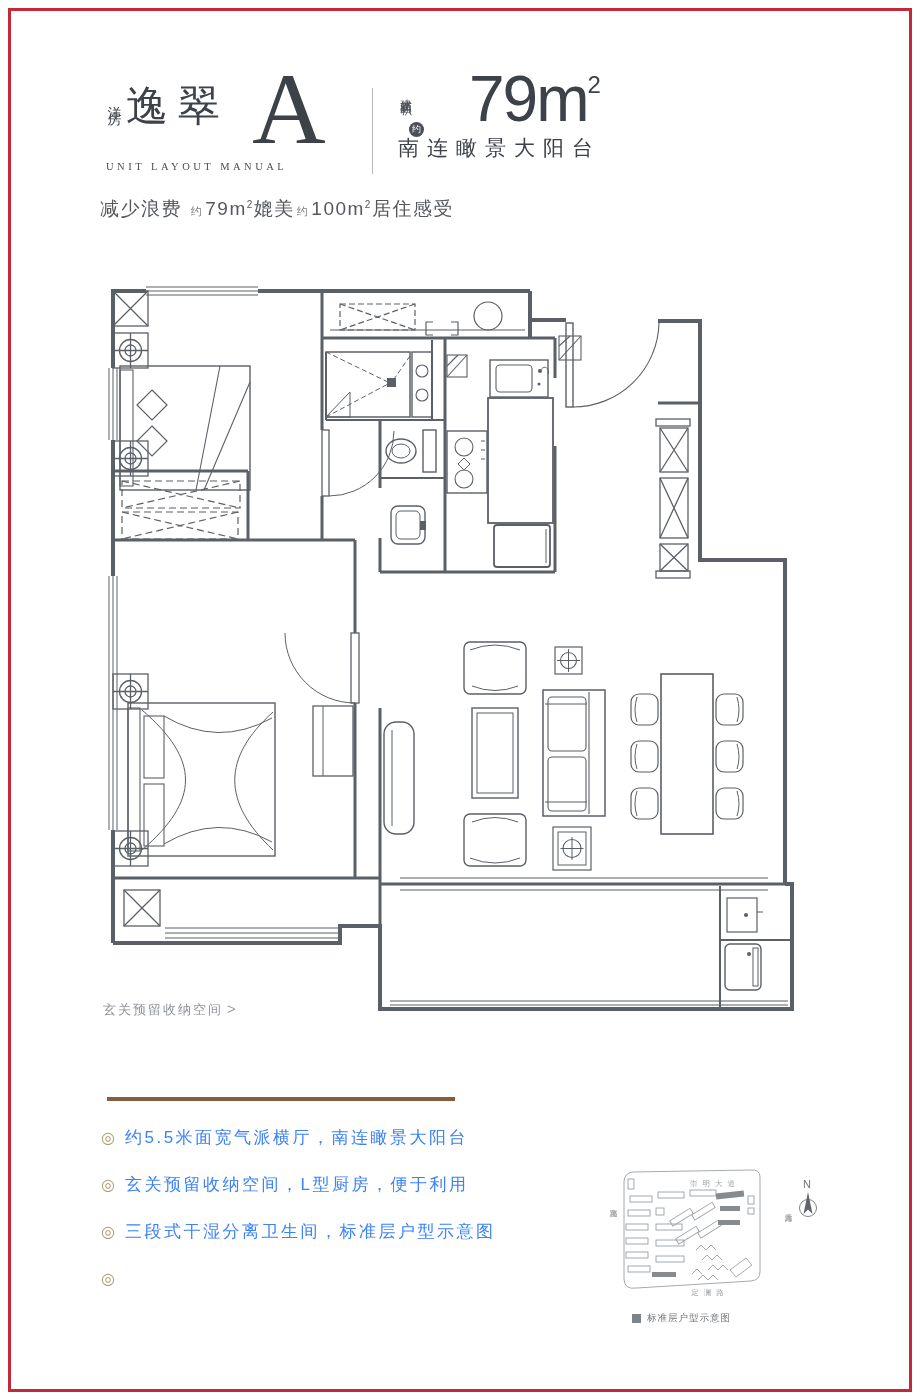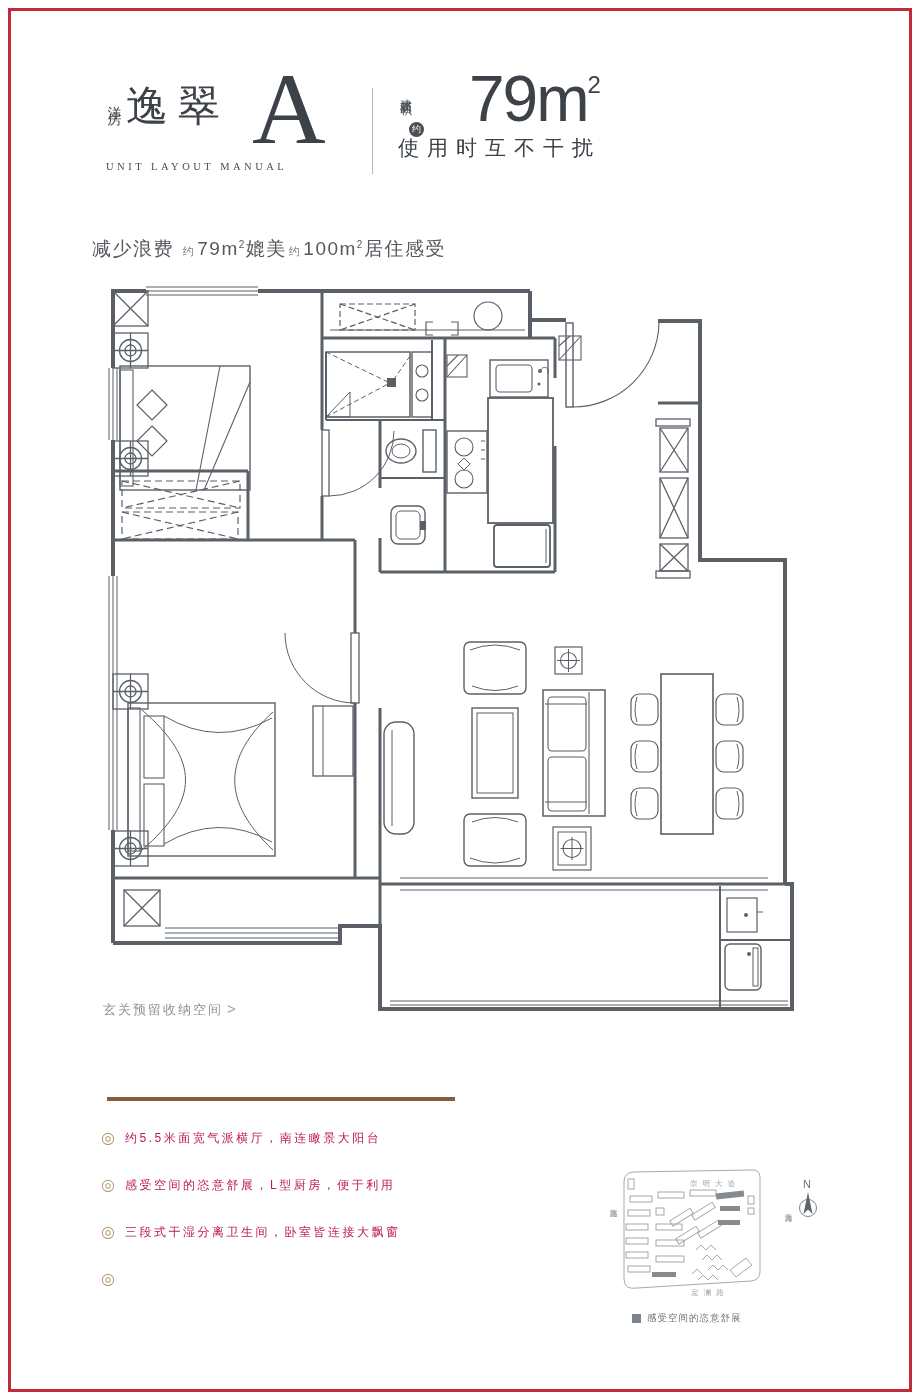--- a/index.html
+++ b/index.html
@@ -16,32 +16,32 @@
   .prod-type{left:106px;top:95px;font-size:14px;letter-spacing:5px;color:var(--text_dark);}
   .big-name{left:126px;top:78px;font-family:"Liberation Serif","DejaVu Serif",serif;font-size:42px;font-weight:400;letter-spacing:10px;color:var(--text_dark);}
   .big-unit{left:252px;top:58px;font-family:"Liberation Serif","DejaVu Serif",serif;font-size:102px;font-weight:400;line-height:1;color:var(--text_dark);}
   .manual{left:106px;top:161px;font-family:"Liberation Serif","DejaVu Serif",serif;font-size:10.5px;letter-spacing:3.5px;color:#4a4f55;}
   .hdr-divider{left:372px;top:88px;width:1px;height:86px;background:#b3b6ba;}
   .area-label{left:398px;top:90px;font-size:11.5px;letter-spacing:2px;color:#4a4f55;}
   .approx-badge{left:409px;top:122px;width:15px;height:15px;border-radius:50%;background:#4a4f55;color:#fff;font-size:9px;display:flex;align-items:center;justify-content:center;}
   .area-value{left:428px;top:62px;font-size:64px;letter-spacing:-2px;color:var(--text_dark);margin-left:41px;}
   .area-value sup{font-size:24px;vertical-align:28px;letter-spacing:0;}
   .layout-spec{left:398px;top:134px;font-size:21px;letter-spacing:8px;color:var(--text_dark);}
-  .tagline{left:92px;top:196px;font-size:19px;letter-spacing:1.5px;color:#55595e;margin-top:40px;}
+  .tagline{left:100px;top:196px;font-size:19px;letter-spacing:1.5px;color:#55595e;}
   .tagline .sm{font-size:11px;color:#7c8085;margin:0 2px;}
   .tagline sup{font-size:10px;}
   
   .plan-caption{left:103px;top:1000px;font-size:13px;letter-spacing:2px;color:#8d9299;}
   .plan-caption .arrow{font-size:15px;margin-left:4px;color:#9aa0a6;}
   
   .divider-bar{left:107px;top:1097px;width:348px;height:4px;background:var(--divider_brown);}
   .features{left:101px;top:1126px;width:400px;}
   .feature-row{display:flex;align-items:flex-start;margin-bottom:23px;}
   .ring{color:var(--bullet_gold);font-size:16px;line-height:24px;margin-right:10px;}
-  .feature-text{font-size:12px;letter-spacing:2.5px;line-height:24px;color:#be185d;}
+  .feature-text{font-size:17px;letter-spacing:2.5px;line-height:24px;color:#3b82f6;}
   
   .map-road{color:#a0a4a8;font-size:7.5px;letter-spacing:5px;}
   .map-road.vert{letter-spacing:0;line-height:1.9;}
   .compass-n{left:803px;top:1178px;font-size:11px;color:#6e7277;}
   .legend{left:632px;top:1312px;display:flex;align-items:center;font-size:9.5px;color:#6e7277;letter-spacing:1px;}
   .legend-sq{width:9px;height:9px;background:#7d838a;margin-right:6px;}
   svg{display:block;}
 </style>
 </head>
 <body>
@@ -50,21 +50,21 @@
   <div class="red-border"></div>
 
   <div class="abs vert prod-type">洋房</div>
   <div class="abs big-name">逸翠</div>
   <div class="abs big-unit">A</div>
   <div class="abs manual">UNIT LAYOUT MANUAL</div>
   <div class="abs hdr-divider"></div>
   <div class="abs vert area-label">建筑面积</div>
   <div class="abs approx-badge">约</div>
   <div class="abs area-value"><span>79</span><span>m</span><sup>2</sup></div>
-  <div class="abs layout-spec">使用时互不干扰</div>
+  <div class="abs layout-spec">南连瞰景大阳台</div>
 
   <div class="abs tagline">
     <span>减少浪费</span>
     <span class="sm">约</span><span>79m</span><sup>2</sup><span>媲美</span><span class="sm">约</span><span>100m</span><sup>2</sup><span>居住感受</span>
   </div>
 
   <svg class="abs" style="left:100px;top:278px;" width="700" height="740" viewBox="0 0 700 740">
     <g stroke="#5b6067" fill="none" stroke-linecap="butt" stroke-linejoin="miter">
 
       <g>
@@ -298,25 +298,25 @@
   </div>
 
   <div class="abs divider-bar"></div>
   <div class="abs features">
     <div class="feature-row">
       <span class="ring">◎</span>
       <span class="feature-text">约5.5米面宽气派横厅，南连瞰景大阳台</span>
     </div>
     <div class="feature-row">
       <span class="ring">◎</span>
-      <span class="feature-text">感受空间的恣意舒展，L型厨房，便于利用</span>
+      <span class="feature-text">玄关预留收纳空间，L型厨房，便于利用</span>
     </div>
     <div class="feature-row">
       <span class="ring">◎</span>
-      <span class="feature-text">三段式干湿分离卫生间，卧室皆连接大飘窗</span>
+      <span class="feature-text">三段式干湿分离卫生间，标准层户型示意图</span>
     </div>
     <div class="feature-row">
       <span class="ring">◎</span>
     </div>
   </div>
 
   <div class="abs map-road" style="left:640px;top:1160px;width:150px;text-align:center;margin-top:19px;">崇明大道</div>
   <div class="abs vert map-road" style="left:606px;top:1203px;">宝岛路</div>
   <div class="abs vert map-road" style="left:781px;top:1208px;">海天路</div>
   <div class="abs map-road" style="left:655px;top:1288px;width:110px;text-align:center;">定澜路</div>
@@ -365,15 +365,15 @@
   </svg>
 
   <div class="abs compass-n">N</div>
   <svg class="abs" style="left:795px;top:1190px;" width="26" height="30" viewBox="0 0 26 30">
     <circle cx="13" cy="18" r="8.5" fill="none" stroke="#7d838a" stroke-width="1"></circle>
     <path d="M13,2 L17.5,24 L13,19.5 L8.5,24 Z" fill="#5f646a"></path>
   </svg>
 
   <div class="abs legend">
     <span class="legend-sq"></span>
-    <span>感受空间的恣意舒展</span>
+    <span>标准层户型示意图</span>
   </div>
 </div>
 
 </body></html>

